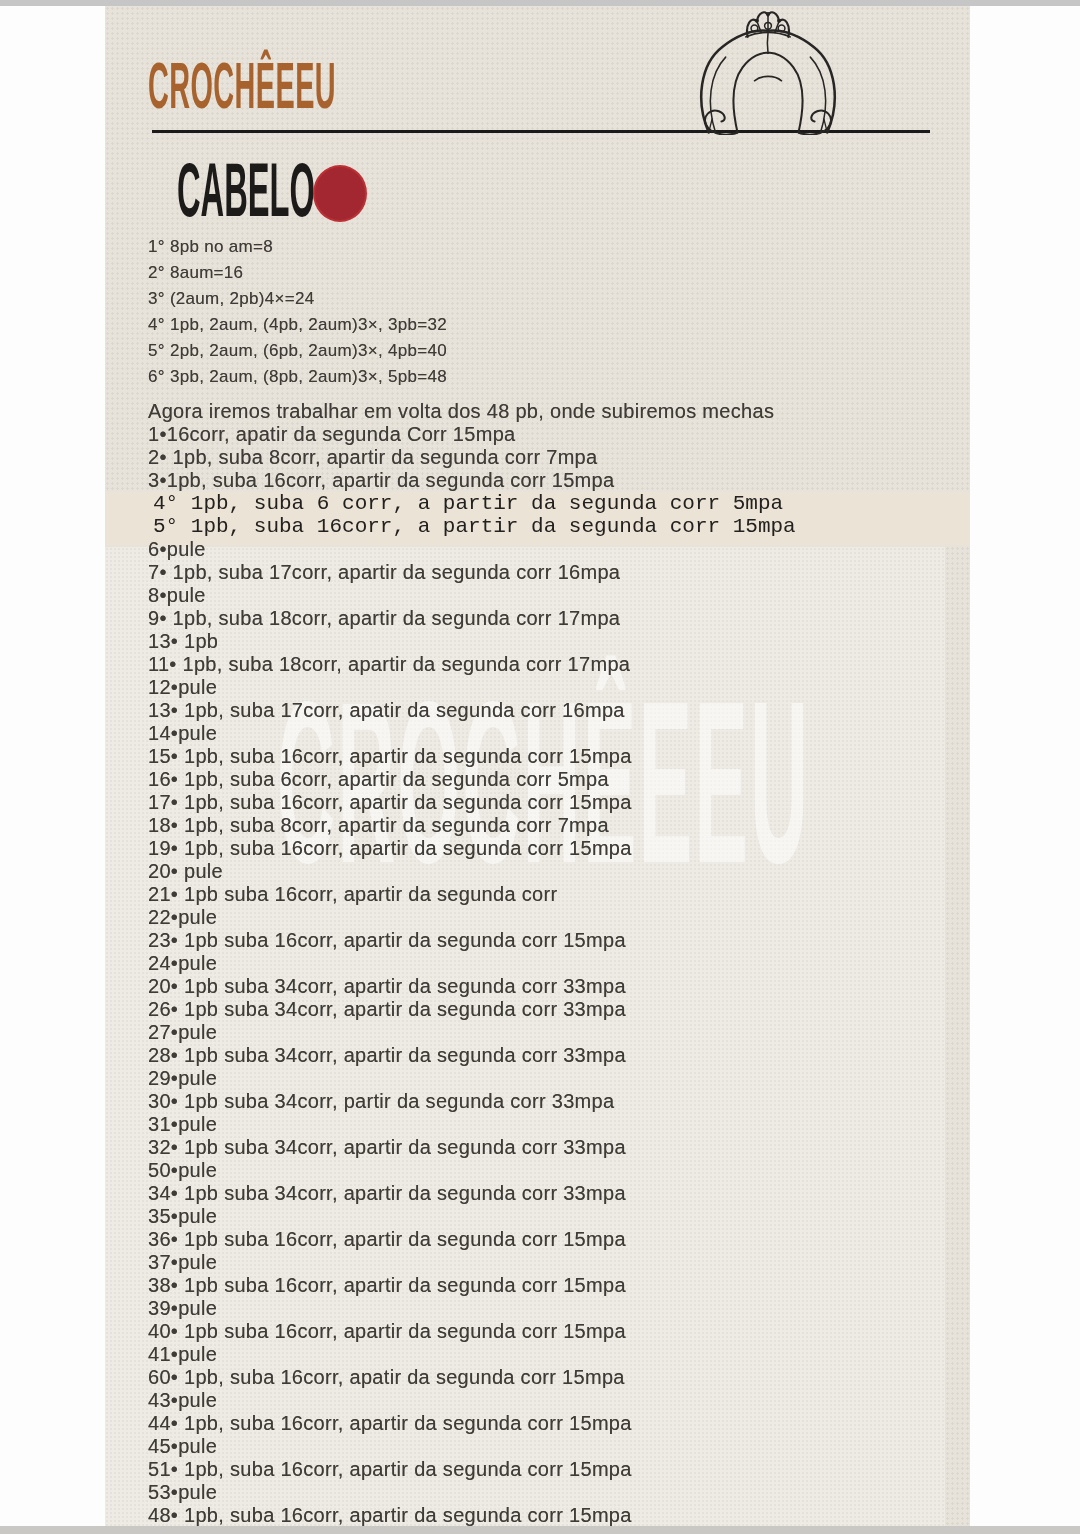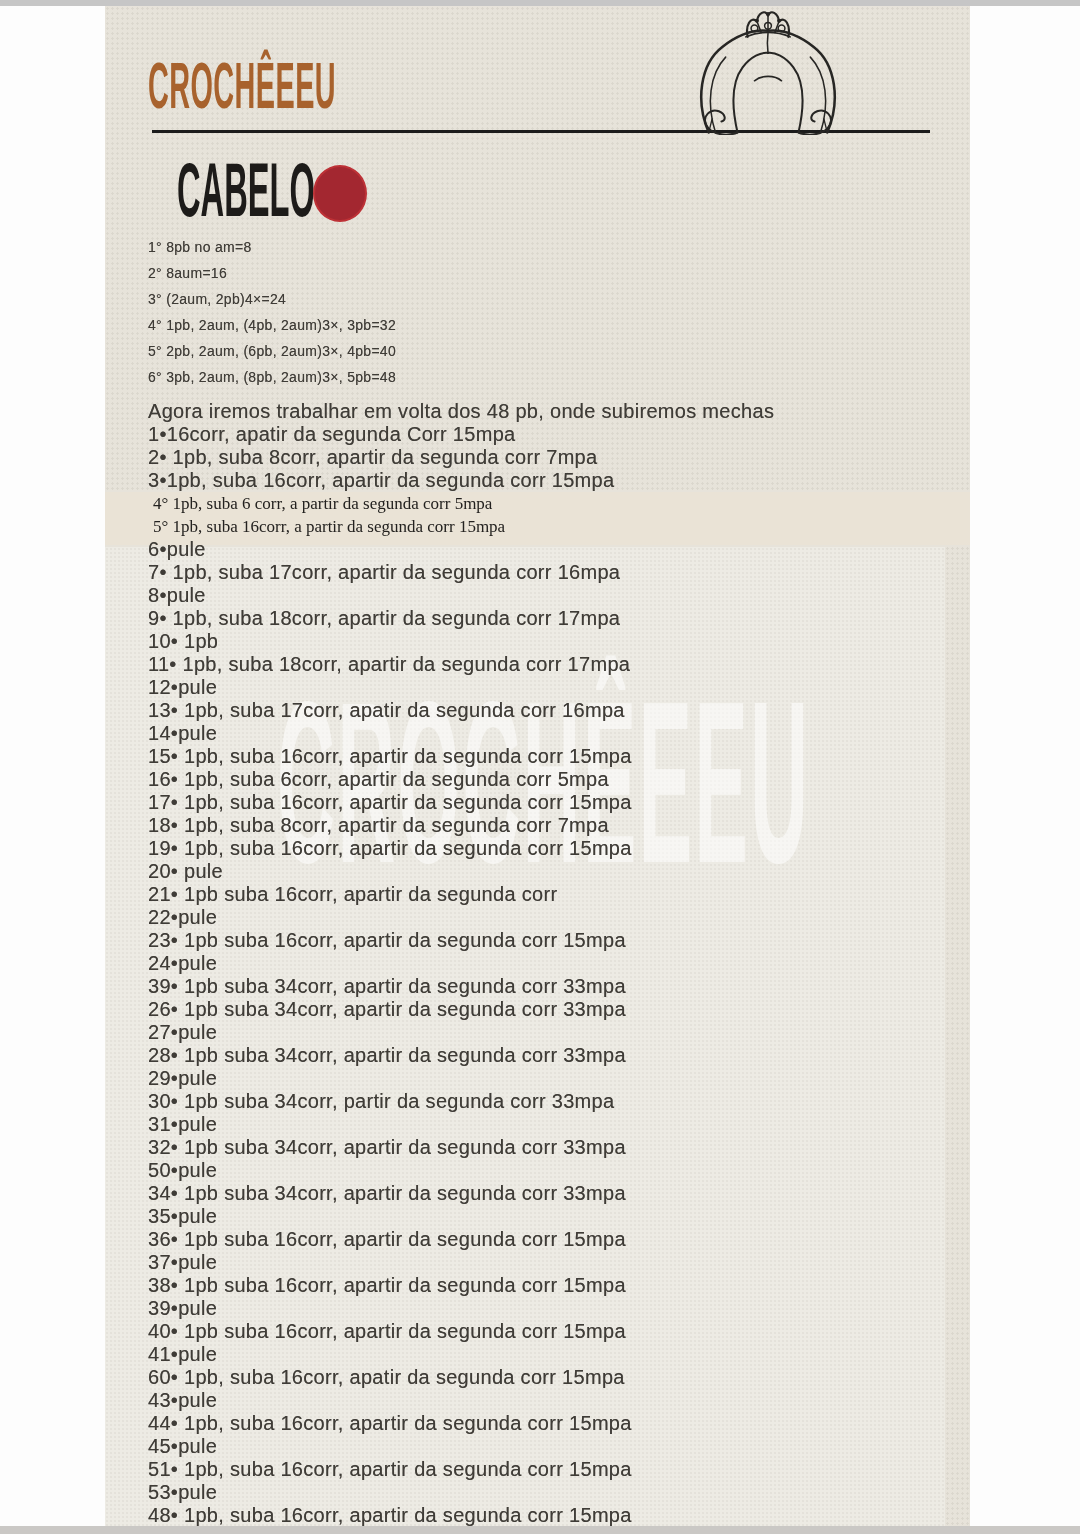--- a/index.html
+++ b/index.html
@@ -31,28 +31,28 @@
   .rule{position:absolute;left:47px;top:124px;width:778px;height:3px;background:#1b1b1b;z-index:3;}
   .hair-art{position:absolute;left:578px;top:2px;width:170px;height:127px;z-index:3;}
 
   .section-title{position:absolute;left:72px;top:146px;font-size:76px;line-height:1;
         font-weight:bold;color:#1d1b19;transform:scaleX(0.43);transform-origin:left top;
         white-space:nowrap;z-index:3;}
   .badge{position:absolute;left:208px;top:159px;width:54px;height:57px;border-radius:50%;
         background:#a32730;border:2px solid #bd3136;box-sizing:border-box;z-index:3;}
 
   .base-rounds{position:absolute;left:43px;top:228px;z-index:3;color:#3f3c37;
-        font-size:14px;white-space:nowrap;}
+        font-size:17px;white-space:nowrap;}
   .base-rounds .row{line-height:26px;letter-spacing:0.3px;text-shadow:0 0 0.5px rgba(63,60,55,0.6);}
 
   .mechas{position:absolute;left:43px;top:394px;z-index:3;color:#3f3c37;
         font-size:20px;white-space:nowrap;}
   .mechas .intro,.mechas .row{line-height:23px;letter-spacing:0.3px;
         text-shadow:0 0 0.5px rgba(63,60,55,0.6);}
-  .mechas .row.patch{font-family:Liberation Serif, serif;font-size:17px;color:#23211f;
+  .mechas .row.patch{font-family:Liberation Mono, monospace;font-size:21px;color:#23211f;
         letter-spacing:0;text-shadow:none;padding-left:5px;}
 </style>
 </head>
 <body>
 
 <div class="screen">
   <div class="strip-top"></div>
 
   <div class="page">
     <div class="patch-band"></div>
@@ -106,36 +106,36 @@
       <div>
           <div class="row">1•16corr, apatir da segunda Corr 15mpa</div>
           <div class="row">2• 1pb, suba 8corr, apartir da segunda corr 7mpa</div>
           <div class="row">3•1pb, suba 16corr, apartir da segunda corr 15mpa</div>
           <div class="row patch">4° 1pb, suba 6 corr, a partir da segunda corr 5mpa</div>
           <div class="row patch">5° 1pb, suba 16corr, a partir da segunda corr 15mpa</div>
           <div class="row">6•pule</div>
           <div class="row">7• 1pb, suba 17corr, apartir da segunda corr 16mpa</div>
           <div class="row">8•pule</div>
           <div class="row">9• 1pb, suba 18corr, apartir da segunda corr 17mpa</div>
-          <div class="row">10• 1pb</div>
+          <div class="row">13• 1pb</div>
           <div class="row">11• 1pb, suba 18corr, apartir da segunda corr 17mpa</div>
           <div class="row">12•pule</div>
           <div class="row">13• 1pb, suba 17corr, apatir da segunda corr 16mpa</div>
           <div class="row">14•pule</div>
           <div class="row">15• 1pb, suba 16corr, apartir da segunda corr 15mpa</div>
           <div class="row">16• 1pb, suba 6corr, apartir da segunda corr 5mpa</div>
           <div class="row">17• 1pb, suba 16corr, apartir da segunda corr 15mpa</div>
           <div class="row">18• 1pb, suba 8corr, apartir da segunda corr 7mpa</div>
           <div class="row">19• 1pb, suba 16corr, apartir da segunda corr 15mpa</div>
           <div class="row">20• pule</div>
           <div class="row">21• 1pb suba 16corr, apartir da segunda corr</div>
           <div class="row">22•pule</div>
           <div class="row">23• 1pb suba 16corr, apartir da segunda corr 15mpa</div>
           <div class="row">24•pule</div>
-          <div class="row">39• 1pb suba 34corr, apartir da segunda corr 33mpa</div>
+          <div class="row">20• 1pb suba 34corr, apartir da segunda corr 33mpa</div>
           <div class="row">26• 1pb suba 34corr, apartir da segunda corr 33mpa</div>
           <div class="row">27•pule</div>
           <div class="row">28• 1pb suba 34corr, apartir da segunda corr 33mpa</div>
           <div class="row">29•pule</div>
           <div class="row">30• 1pb suba 34corr, partir da segunda corr 33mpa</div>
           <div class="row">31•pule</div>
           <div class="row">32• 1pb suba 34corr, apartir da segunda corr 33mpa</div>
           <div class="row">50•pule</div>
           <div class="row">34• 1pb suba 34corr, apartir da segunda corr 33mpa</div>
           <div class="row">35•pule</div>

